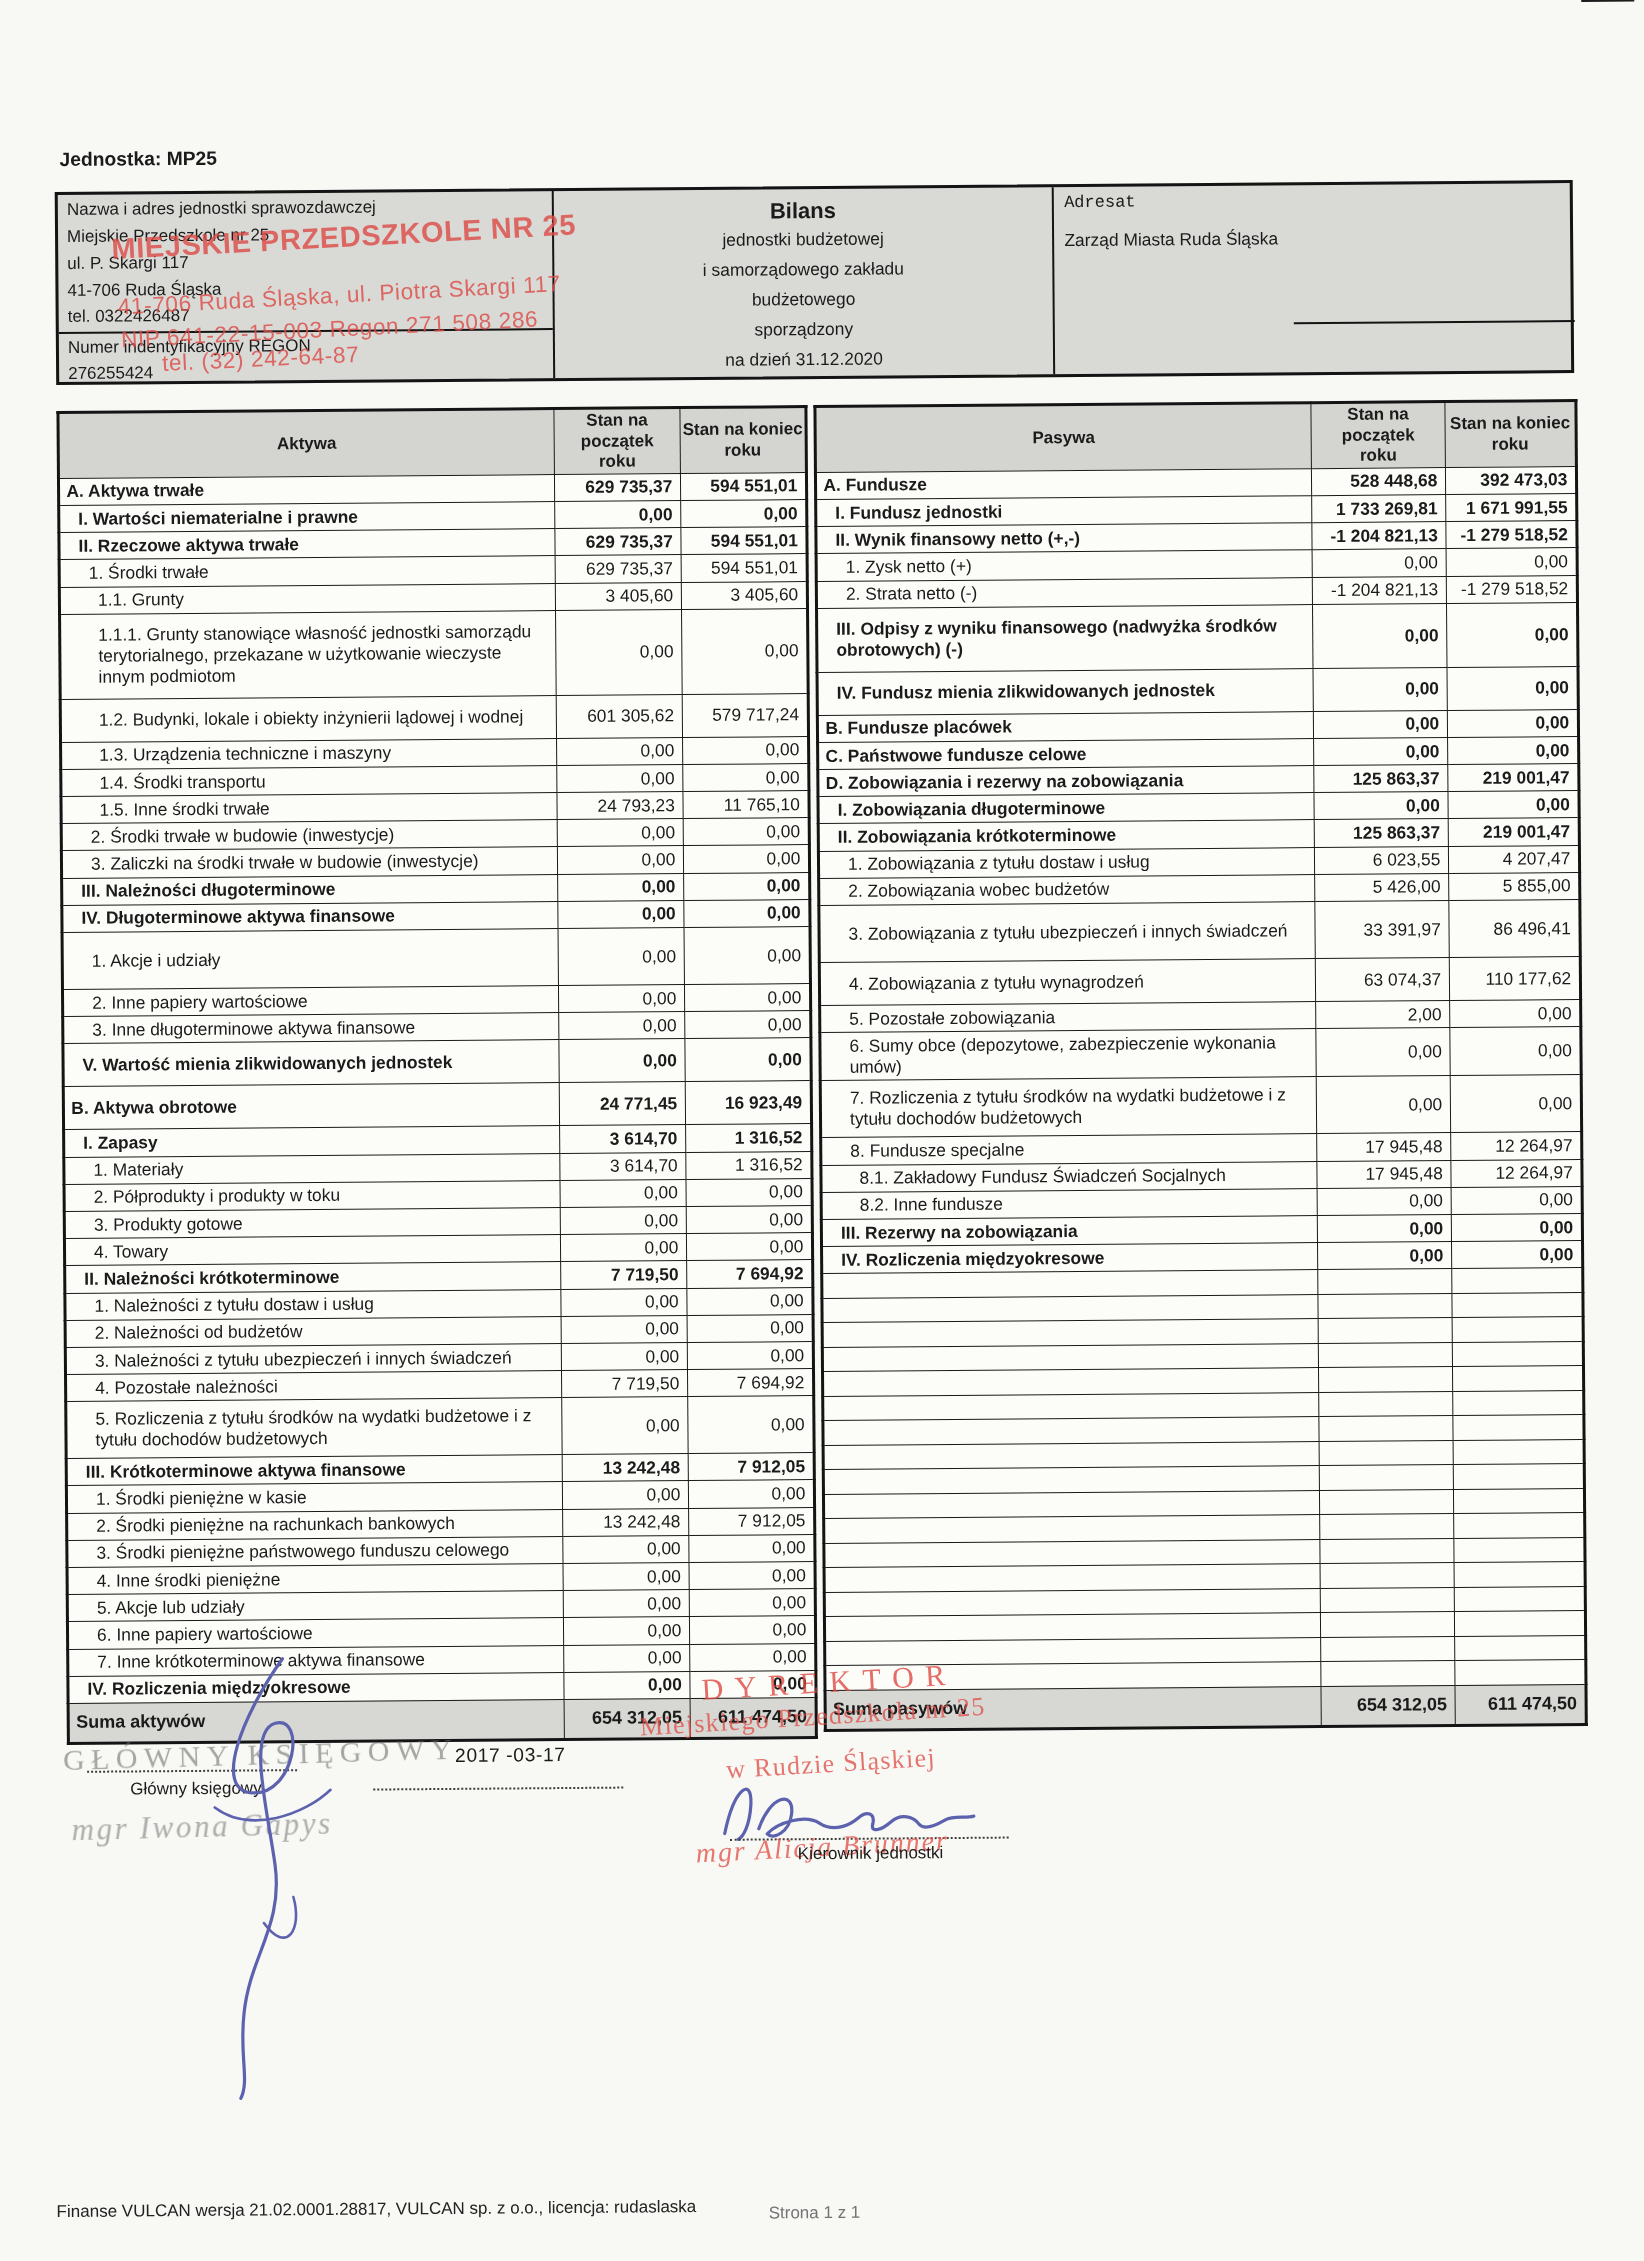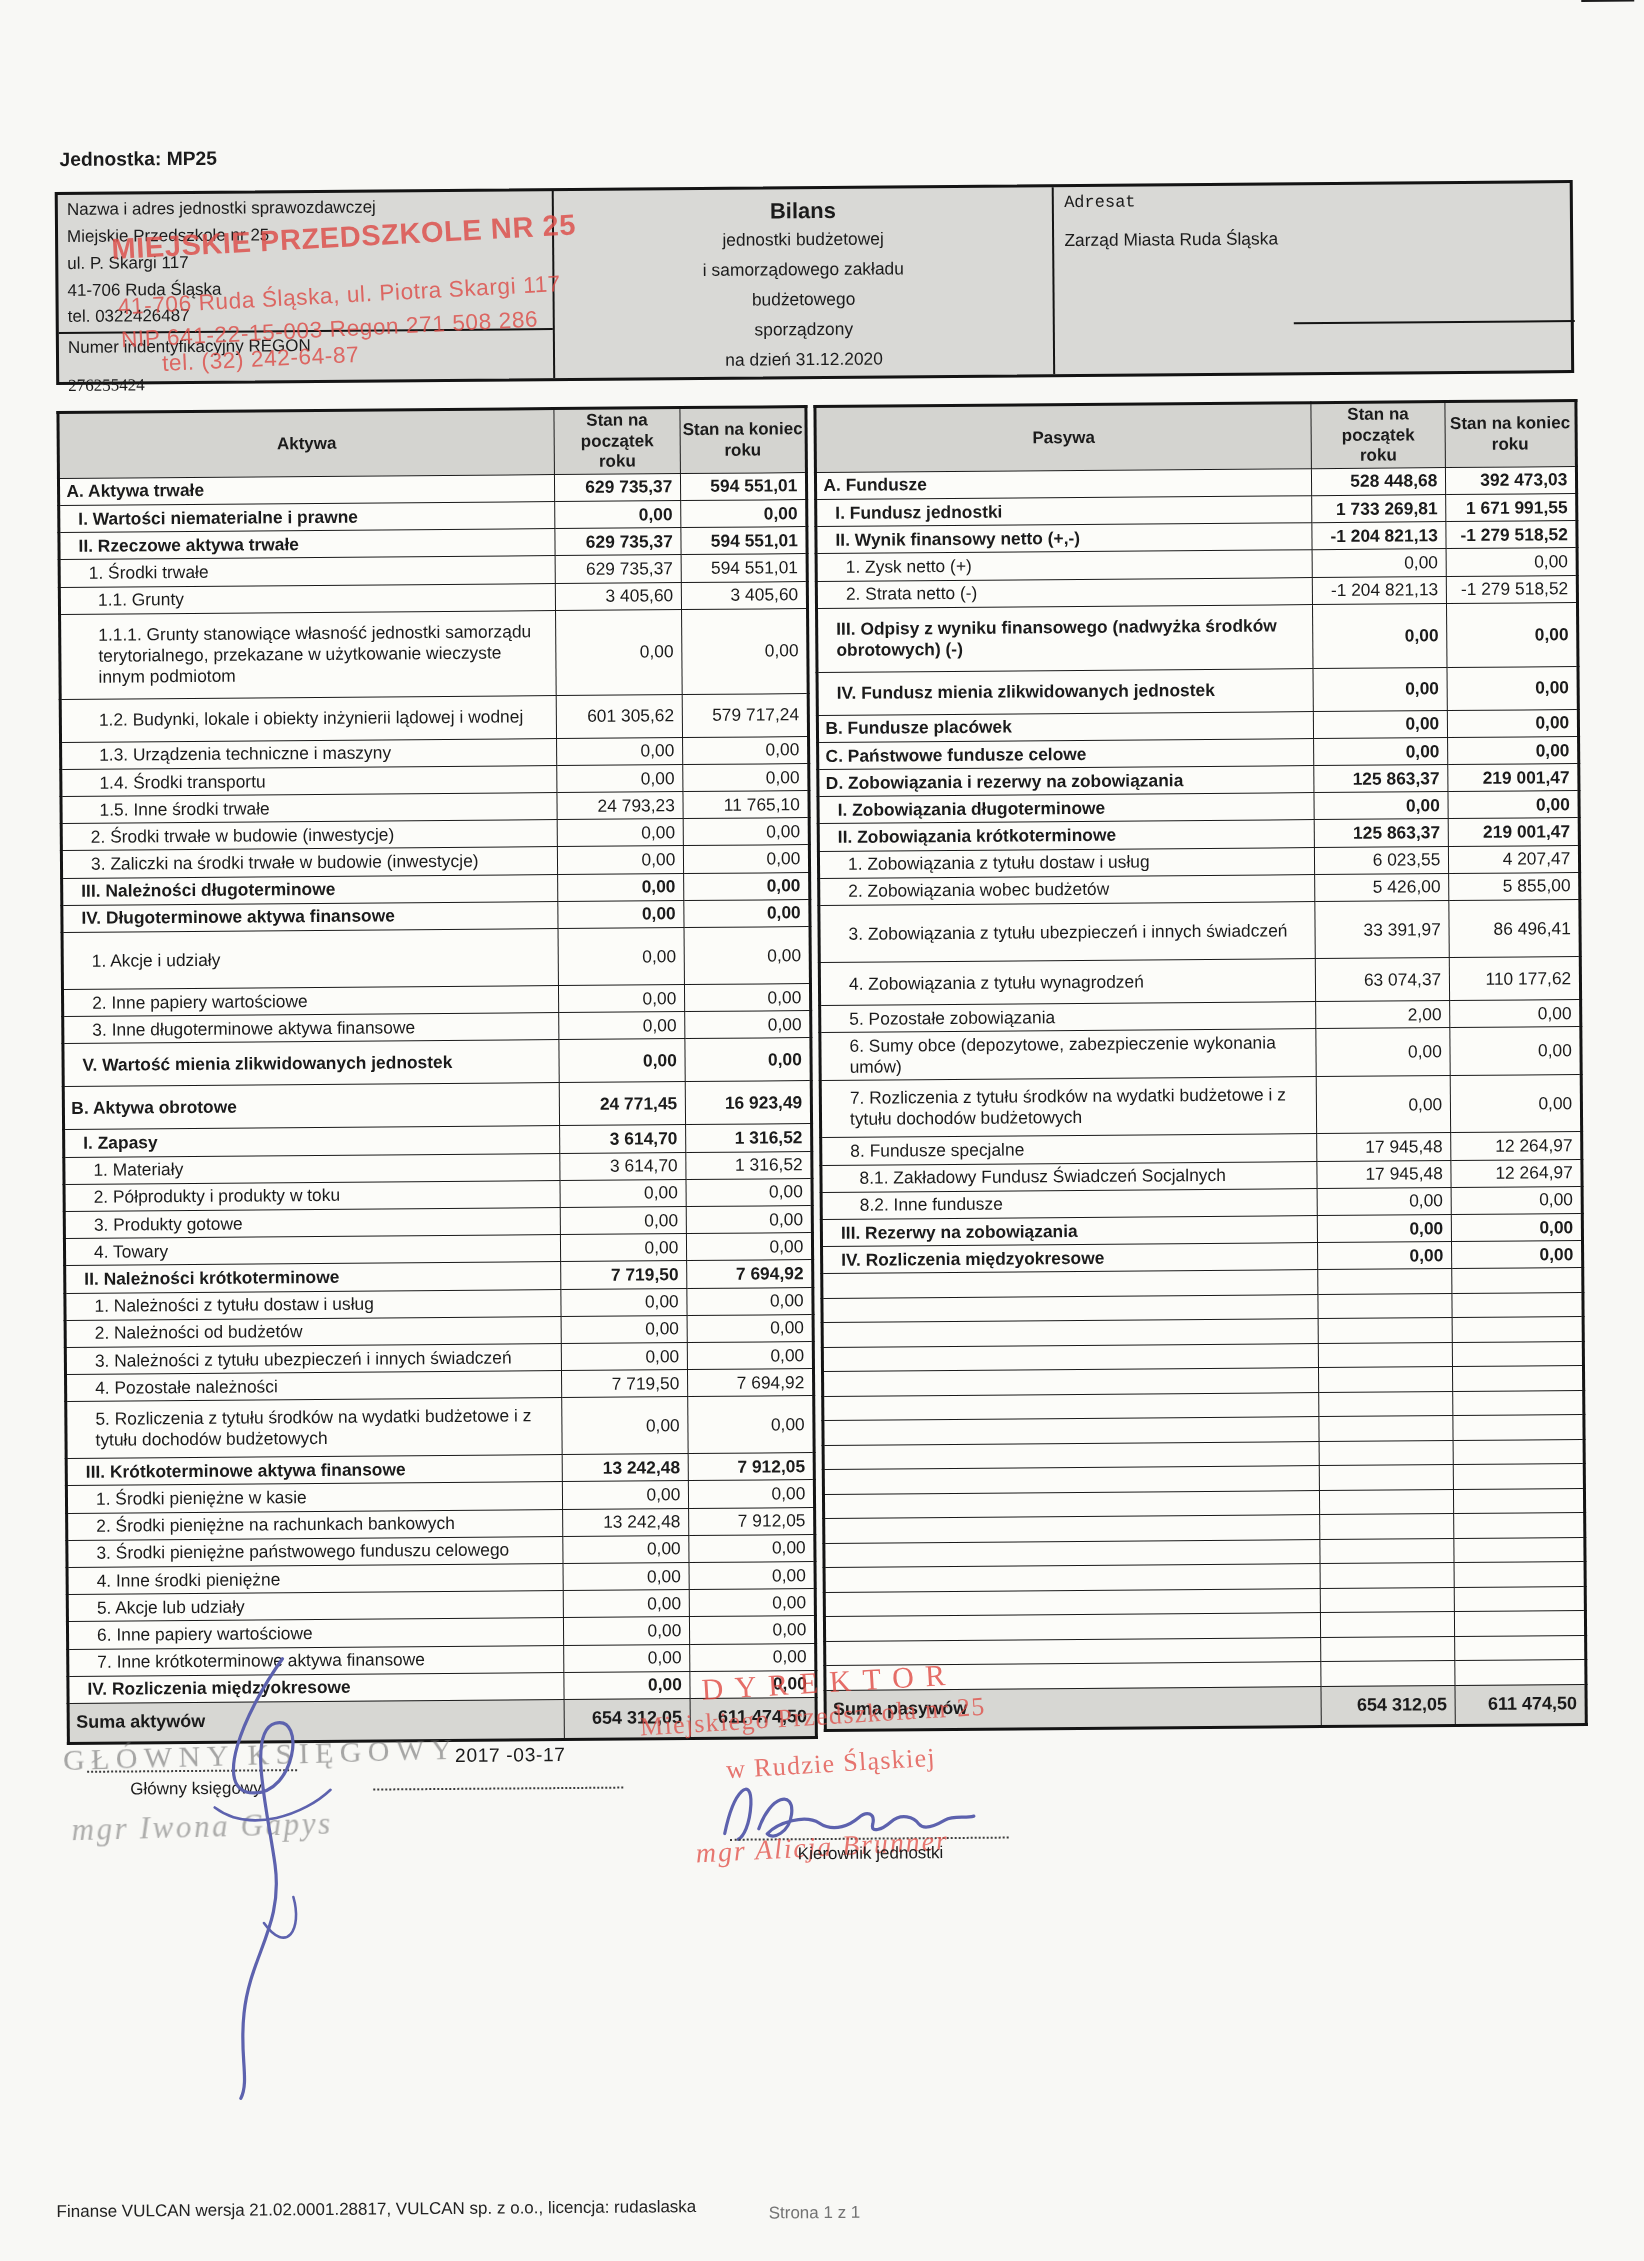--- a/index.html
+++ b/index.html
@@ -128,21 +128,21 @@
 
     <div class="hdr">
       <div class="hdr-cell hdr-left">
         <div class="hl" style="top:5.2px;">Nazwa i adres jednostki sprawozdawczej</div>
         <div class="hl" style="top:32px;">Miejskie Przedszkole nr 25</div>
         <div class="hl" style="top:59px;">ul. P. Skargi 117</div>
         <div class="hl" style="top:86px;">41-706 Ruda Śląska</div>
         <div class="hl" style="top:112px;">tel. 0322426487</div>
         <div class="hdr-sep"></div>
         <div class="hl" style="top:143px;">Numer indentyfikacyjny REGON</div>
-        <div class="hl" style="top:181px;font-family:Liberation Serif, serif;">276255424</div>
+        <div class="hl" style="top:169px;">276255424</div>
         <div class="stamp-red" style="left:53px;top:28px;font-size:29px;transform:rotate(-2.6deg);">MIEJSKIE PRZEDSZKOLE NR 25</div>
         <div class="stamp-red" style="left:59px;top:90px;font-size:22.6px;font-weight:normal;transform:rotate(-2.6deg);">41-706 Ruda Śląska, ul. Piotra Skargi 117</div>
         <div class="stamp-red" style="left:62px;top:124px;font-size:22.6px;font-weight:normal;transform:rotate(-2.4deg);">NIP 641-22-15-003 Regon 271 508 286</div>
         <div class="stamp-red" style="left:103px;top:153px;font-size:22.6px;font-weight:normal;transform:rotate(-2.2deg);">tel. (32) 242-64-87</div>
       </div>
       <div class="hdr-cell hdr-center">
         <div class="bilans-title">Bilans</div>
         <div class="bilans-line">jednostki budżetowej</div>
         <div class="bilans-line">i samorządowego zakładu</div>
         <div class="bilans-line">budżetowego</div>

